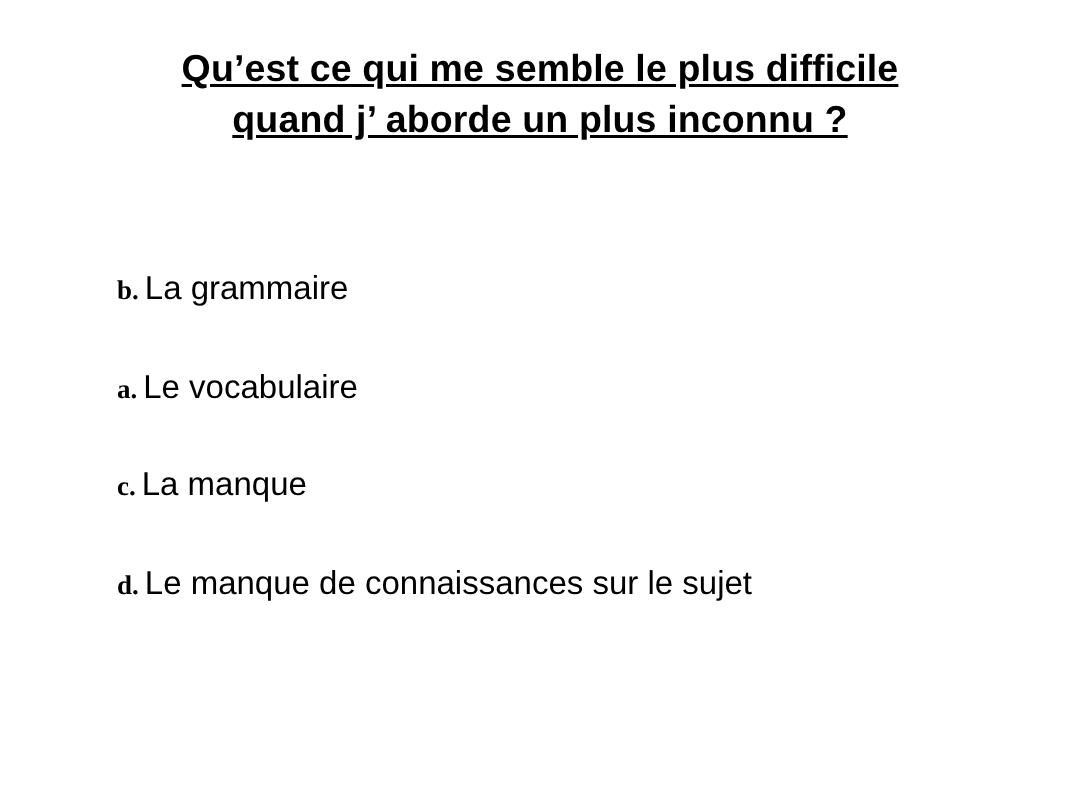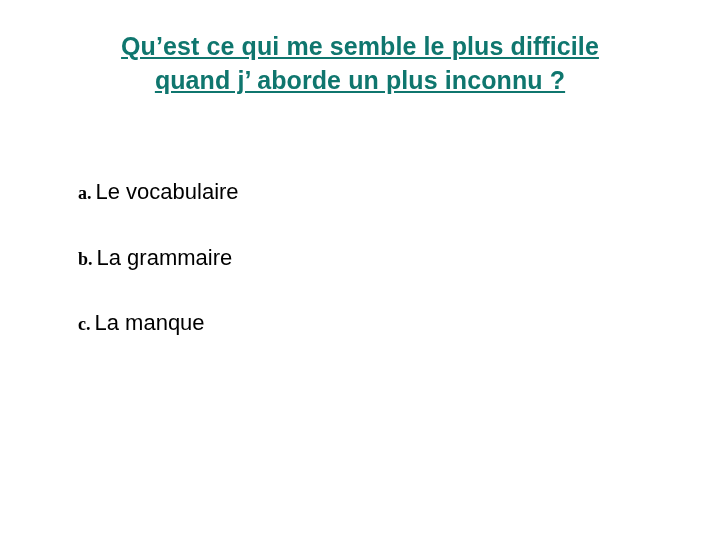--- a/index.html
+++ b/index.html
@@ -20,21 +20,21 @@
     box-sizing: border-box;
   }
   .title-block {
     position: absolute;
     top: 30px;
     left: 40px;
     width: 640px;
     text-align: center;
   }
   .title-line {
-    color: #0f766e;
+    color: #000000;
     font-size: 25px;
     font-weight: bold;
     text-decoration: underline;
     line-height: 1.35;
     letter-spacing: 0.1px;
     white-space: nowrap;
   }
   .answers {
     position: absolute;
     top: 178px;
@@ -67,27 +67,30 @@
 <div class="slide">
 
   <div class="title-block">
     <div class="title-line">Qu’est ce qui me semble le plus difficile</div>
     <div class="title-line">quand j’ aborde un plus inconnu ?</div>
   </div>
 
   <div class="answers">
 
     <div class="answer-item">
-      <span class="answer-letter">a.</span><span class="answer-text">Le vocabulaire</span>
+      <span class="answer-letter">b.</span><span class="answer-text">La grammaire</span>
     </div>
 
     <div class="answer-item">
-      <span class="answer-letter">b.</span><span class="answer-text">La grammaire</span>
+      <span class="answer-letter">a.</span><span class="answer-text">Le vocabulaire</span>
     </div>
 
     <div class="answer-item">
       <span class="answer-letter">c.</span><span class="answer-text">La manque</span>
     </div>
 
+    <div class="answer-item">
+      <span class="answer-letter">d.</span><span class="answer-text">Le manque de connaissances sur le sujet</span>
+    </div>
 
   </div>
 
 </div>
 
 </body></html>

